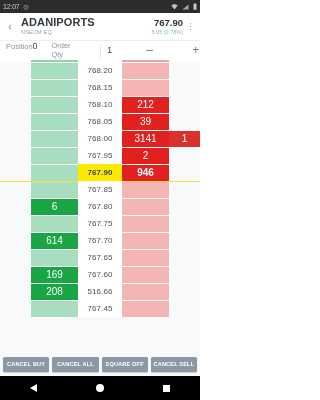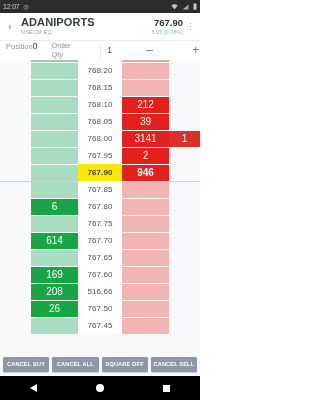--- a/index.html
+++ b/index.html
@@ -502,33 +502,20 @@
           <span class="pricetxt">516.66</span>
         </div>
         <div class="col-sell">
           <div class="cellbox sell-empty"></div>
         </div>
         <div class="col-ord-sell"></div>
       </div>
       <div class="row">
         <div class="col-ord-buy"></div>
         <div class="col-buy">
-          <div class="cellbox buy-filled">26</div>
-        </div>
-        <div class="col-price">
-          <span class="pricetxt">767.50</span>
-        </div>
-        <div class="col-sell">
-          <div class="cellbox sell-empty"></div>
-        </div>
-        <div class="col-ord-sell"></div>
-      </div>
-      <div class="row">
-        <div class="col-ord-buy"></div>
-        <div class="col-buy">
           <div class="cellbox buy-empty"></div>
         </div>
         <div class="col-price">
           <span class="pricetxt">767.45</span>
         </div>
         <div class="col-sell">
           <div class="cellbox sell-empty"></div>
         </div>
         <div class="col-ord-sell"></div>
       </div>

